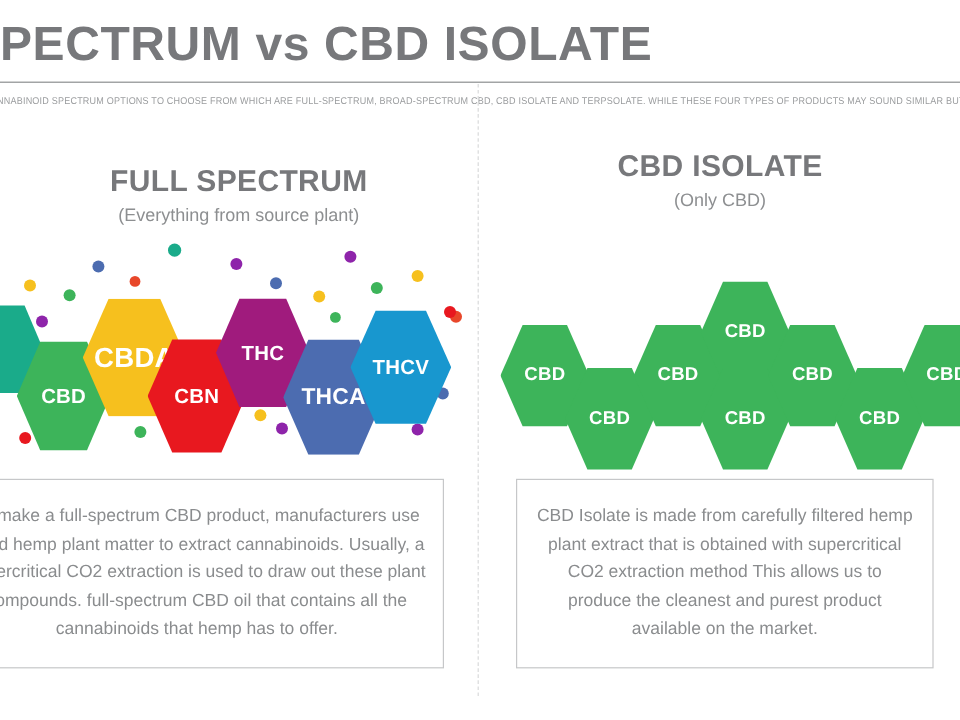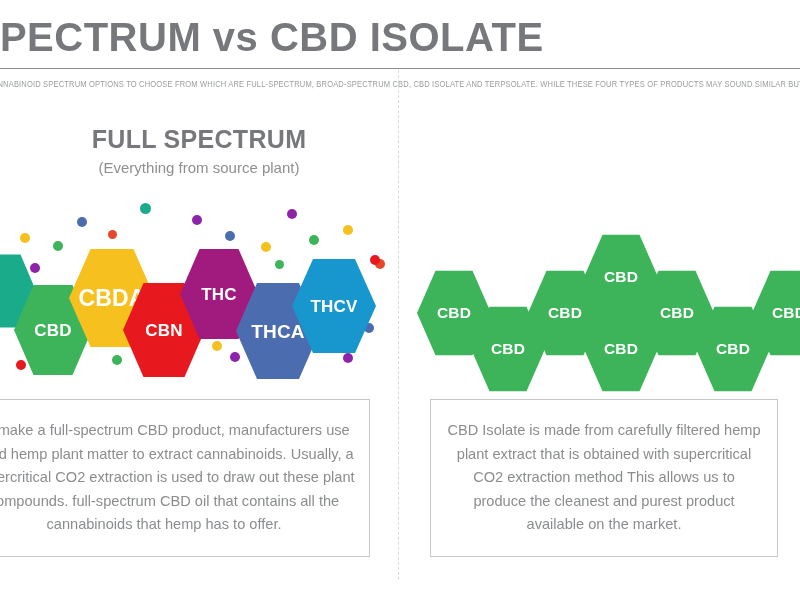--- a/index.html
+++ b/index.html
@@ -71,21 +71,21 @@
     width: 0;
     height: 510px;
     border-left: 1px dashed #d9dadb;
   }
 
   
   .col-head {
     position: absolute;
     text-align: center;
   }
-  .col-head.left  { left: 0px;   top: 124px; width: 398px; }
+  .col-head.left  { left: 0px;   top: 136px; width: 398px; }
   .col-head.right { left: 400px; top: 124px; width: 400px; }
   .col-title {
     font-size: 25px;
     font-weight: bold;
     color: #77787b;
     letter-spacing: 0.3px;
     line-height: 30px;
   }
   .col-sub {
     font-size: 15px;
@@ -157,20 +157,24 @@
 
   <div class="intro-text">THERE ARE DIFFERENT CANNABINOID SPECTRUM OPTIONS TO CHOOSE FROM WHICH ARE FULL-SPECTRUM, BROAD-SPECTRUM CBD, CBD ISOLATE AND TERPSOLATE. WHILE THESE FOUR TYPES OF PRODUCTS MAY SOUND SIMILAR BUT THERE ARE ACTUALLY APART FROM EACH OTHER</div>
 
   <div class="v-divider"></div>
 
   <div class="col-head left">
     <div class="col-title">FULL SPECTRUM</div>
     <div class="col-sub">(Everything from source plant)</div>
   </div>
 
+  <div class="col-head right">
+    <div class="col-title">CBD ISOLATE</div>
+    <div class="col-sub">(Only CBD)</div>
+  </div>
 
   <div class="hexfield" id="hexfield">
       <div class="dot" style="left: 140px; top: 8px; width: 11px; height: 11px; background: rgb(26, 171, 138);"></div>
       <div class="dot" style="left: 77px; top: 22px; width: 10px; height: 10px; background: rgb(76, 108, 176);"></div>
       <div class="dot" style="left: 108px; top: 35px; width: 9px; height: 9px; background: rgb(232, 71, 42);"></div>
       <div class="dot" style="left: 20px; top: 38px; width: 10px; height: 10px; background: rgb(246, 192, 30);"></div>
       <div class="dot" style="left: 53px; top: 46px; width: 10px; height: 10px; background: rgb(61, 180, 90);"></div>
       <div class="dot" style="left: 30px; top: 68px; width: 10px; height: 10px; background: rgb(142, 36, 170);"></div>
       <div class="dot" style="left: 192px; top: 20px; width: 10px; height: 10px; background: rgb(142, 36, 170);"></div>
       <div class="dot" style="left: 225px; top: 36px; width: 10px; height: 10px; background: rgb(76, 108, 176);"></div>

